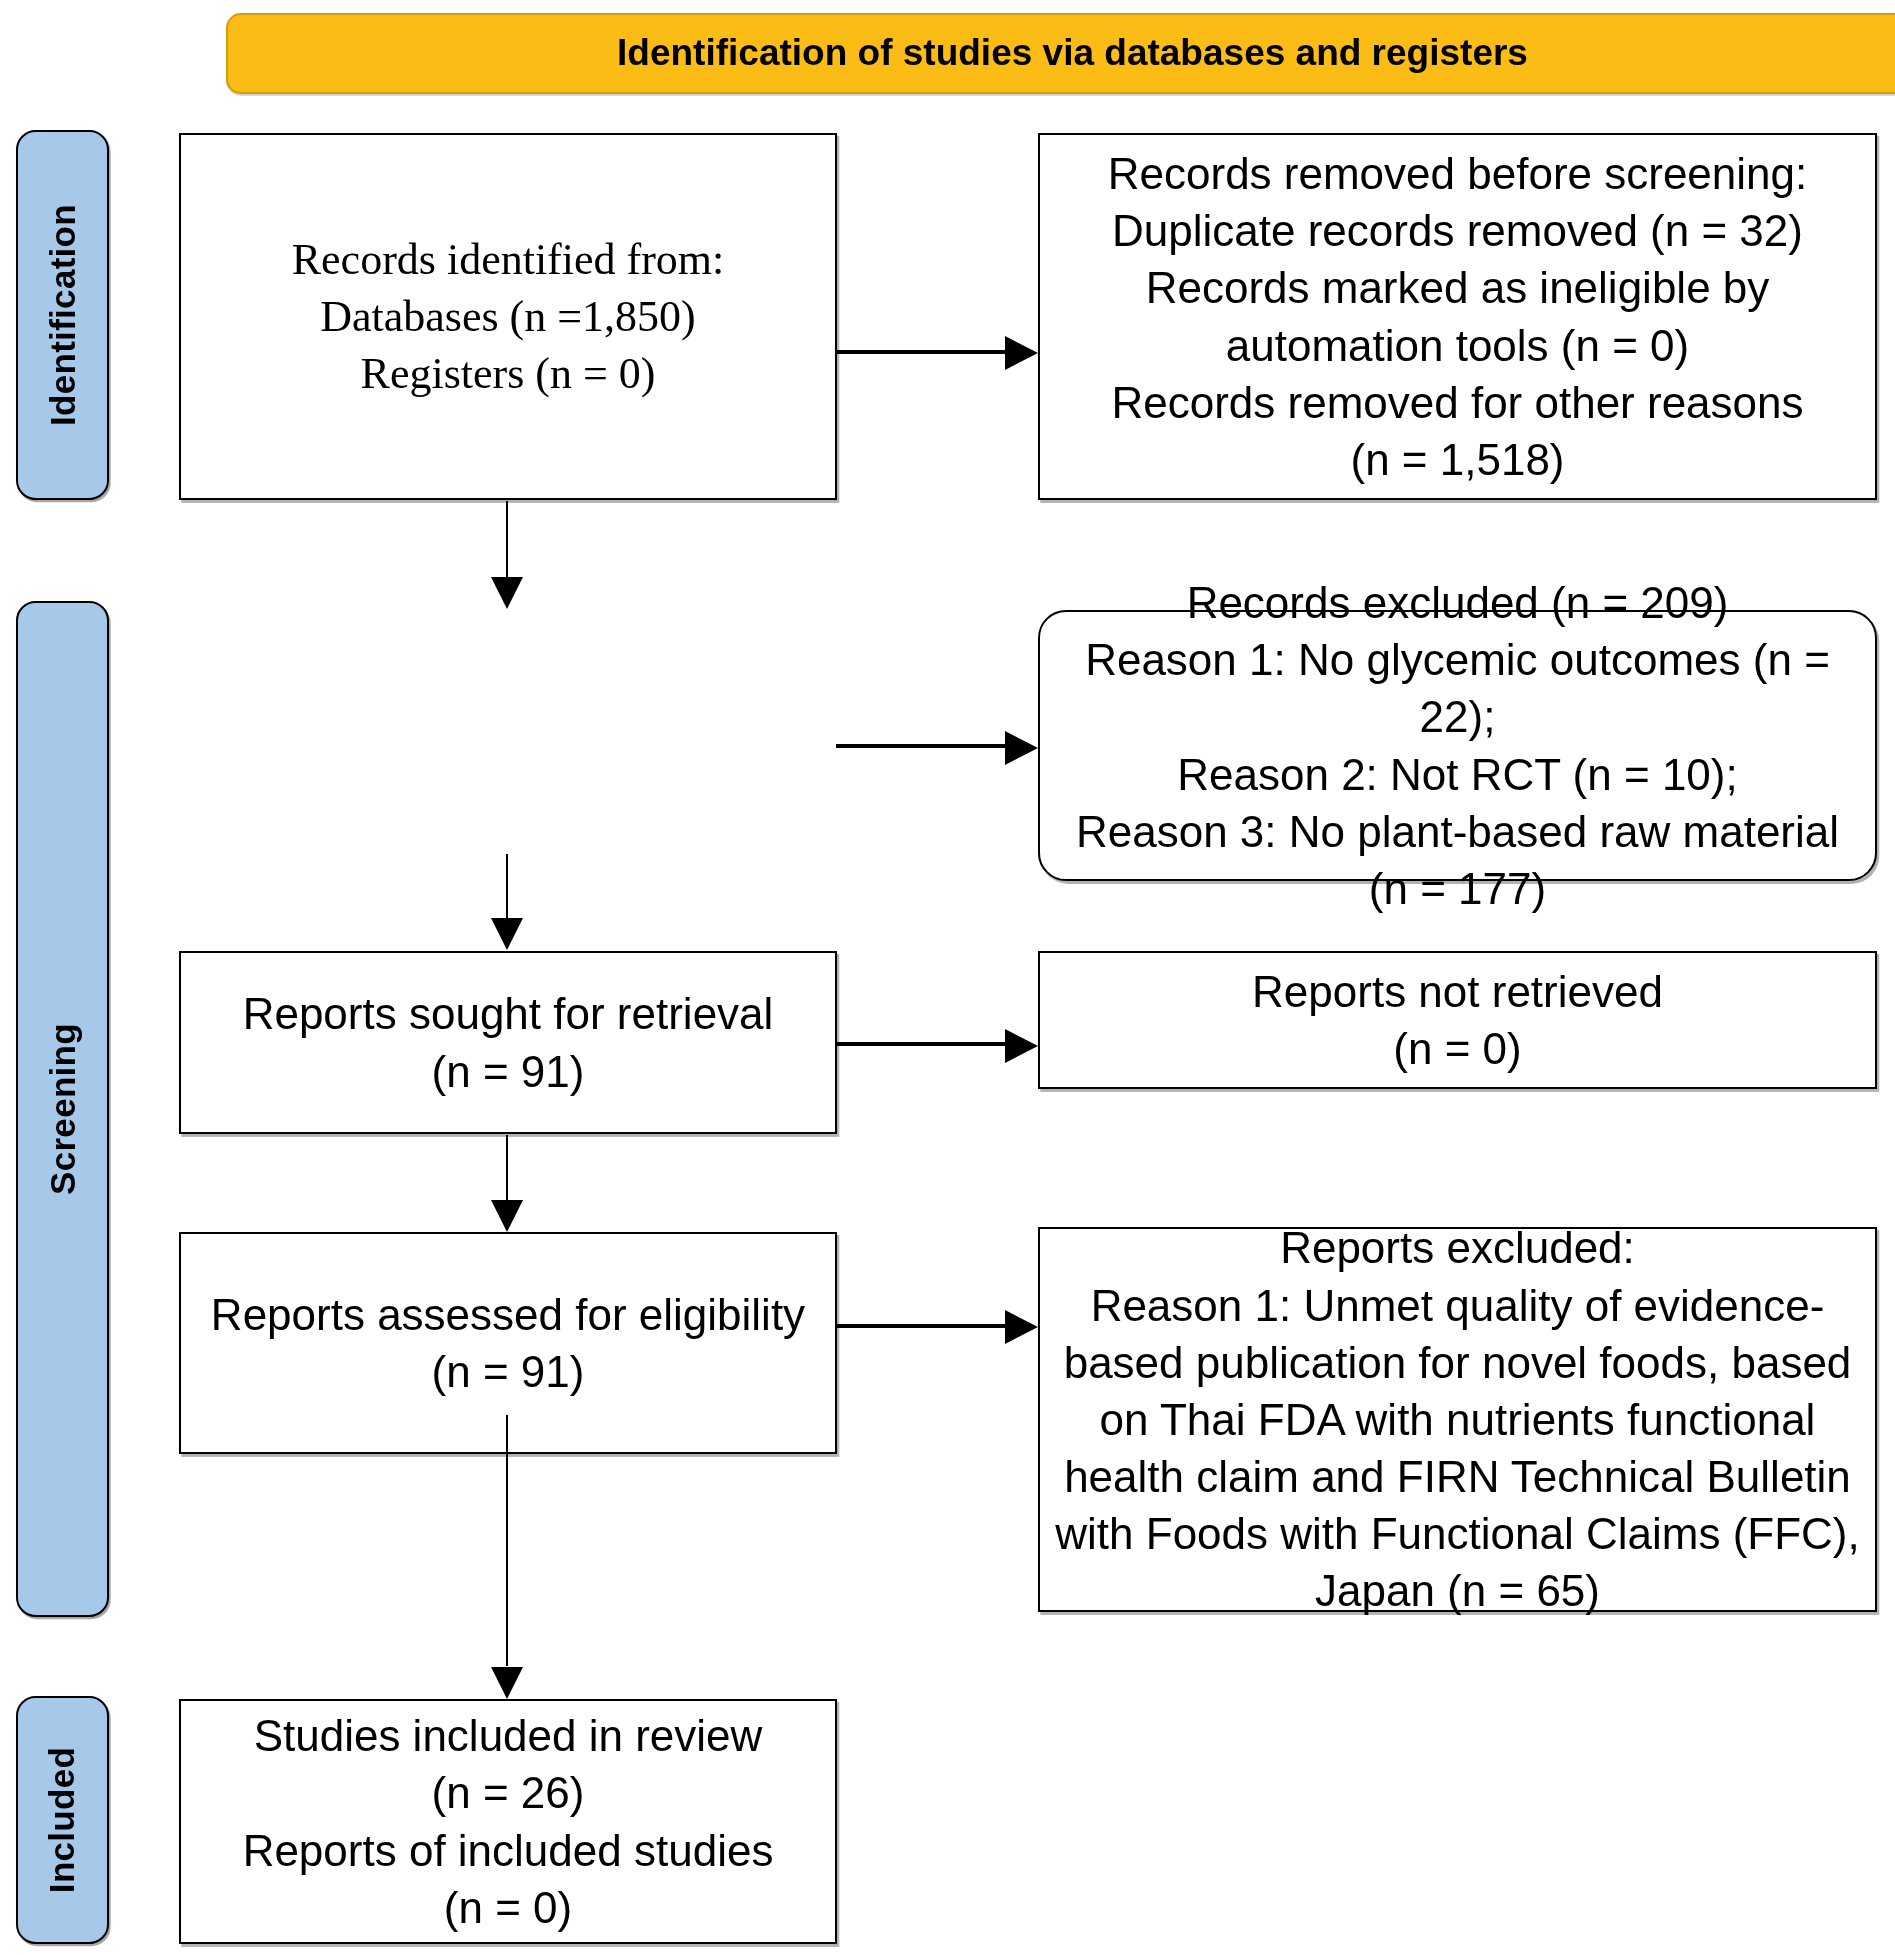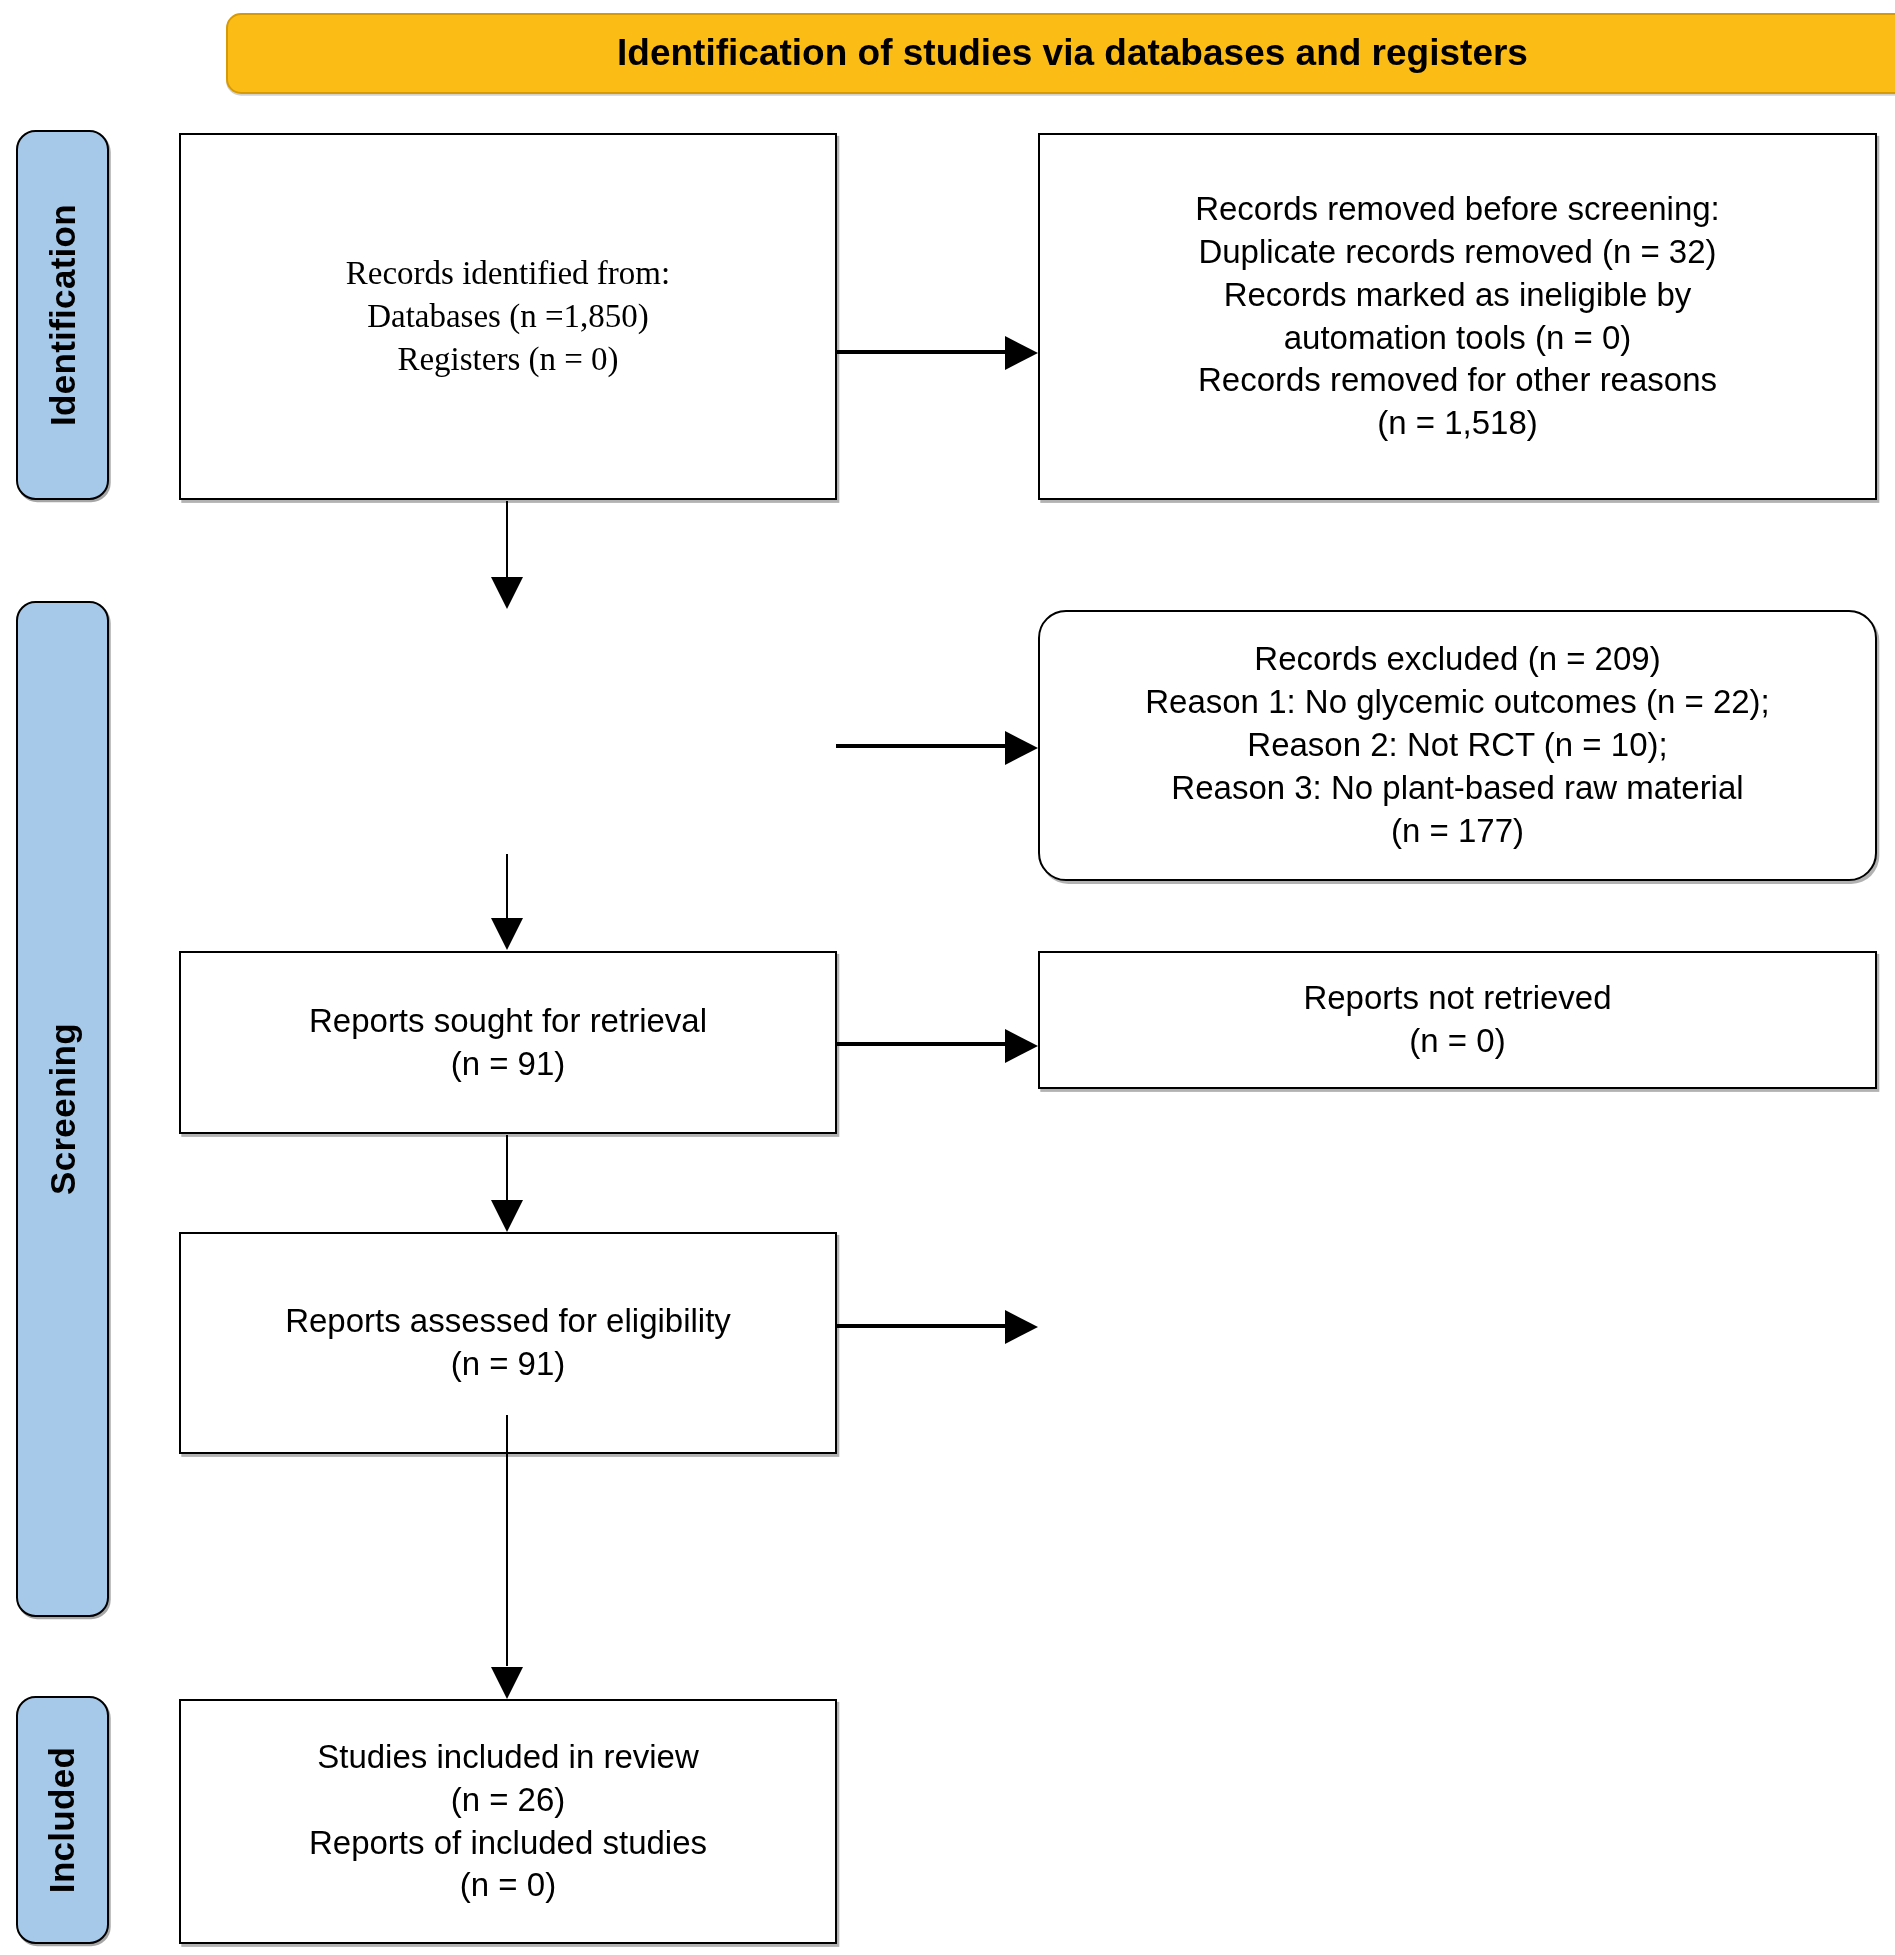--- a/index.html
+++ b/index.html
@@ -67,21 +67,21 @@
   
   .box{
     position:absolute;
     background:#ffffff;
     border:2.9px solid #000000;
     box-sizing:border-box;
     display:flex; align-items:center; justify-content:center;
     box-shadow:2.3px 2.9px 0 rgba(0,0,0,0.30);
   }
   .box-text{
-    font-size:33px;
+    font-size:44px;
     line-height:1.30;
     text-align:center;
     color:#000000;
     padding:0 15px;
     white-space:pre-line;
   }
 
   
   .col-left{ left:179px; width:658px; }
   
@@ -213,20 +213,29 @@
   <div class="hhead h3h"></div>
 
   <div class="vline v3"></div>
   <div class="vhead v3h"></div>
 
   <div class="box col-left b-assessed">
     <div class="box-text">Reports assessed for eligibility
 (n = 91)</div>
   </div>
 
+  <div class="box col-right b-repexcluded">
+    <div class="box-text">Reports excluded:
+Reason 1: Unmet quality of evidence-
+based publication for novel foods, based
+on Thai FDA with nutrients functional
+health claim and FIRN Technical Bulletin
+with Foods with Functional Claims (FFC),
+Japan (n = 65)</div>
+  </div>
 
   <div class="hline h4"></div>
   <div class="hhead h4h"></div>
 
   <div class="vline v4"></div>
   <div class="vhead v4h"></div>
 
   <div class="box col-left b-included">
     <div class="box-text">Studies included in review
 (n = 26)

